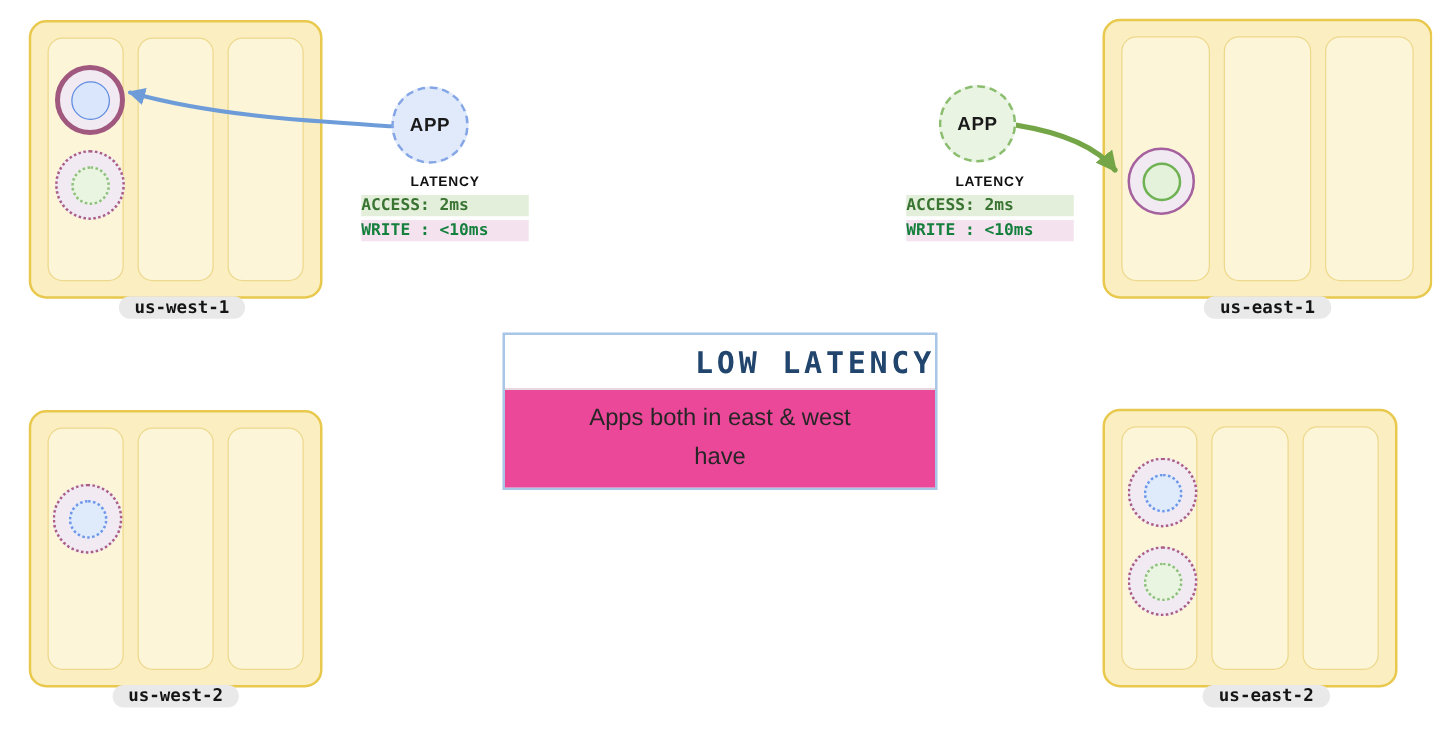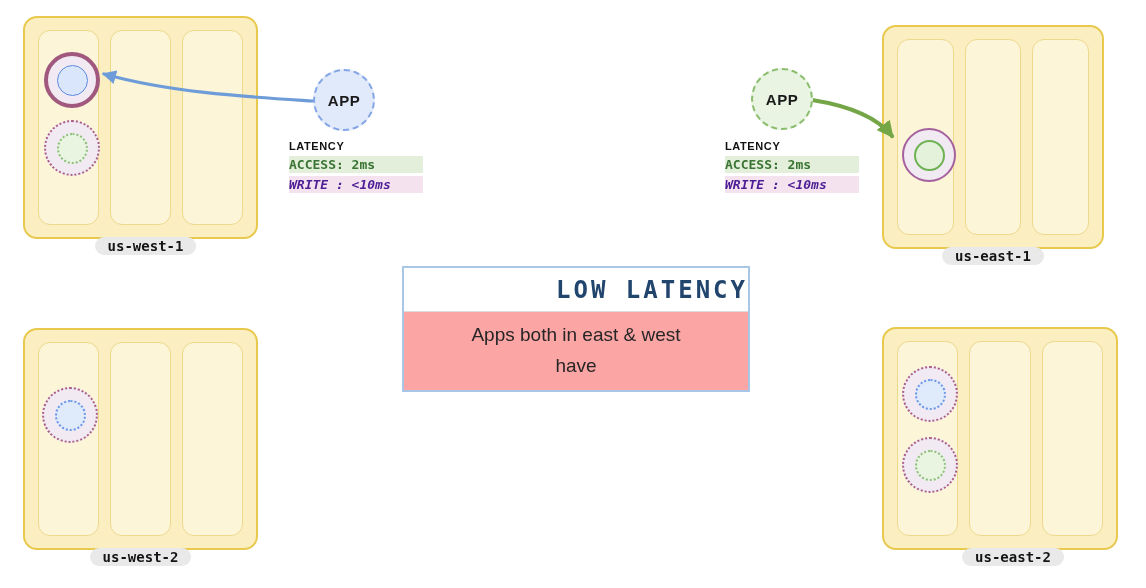--- a/index.html
+++ b/index.html
@@ -15,21 +15,21 @@
   .region-label {
     position:absolute; left:50%; bottom:-18px; transform:translateX(-50%);
     background:#E9E9E9; border-radius:10px; padding:1px 13px;
     font-family:"DejaVu Sans Mono", monospace; font-weight:bold; font-size:14px;
     color:#141414; white-space:nowrap; z-index:3;
   }
   .shift5  { margin-left:5px; }
   .shift13 { margin-left:13px; }
 
   #region-us-west-1 { left:23px;  top:16px;  width:235px; height:223px; }
-  #region-us-east-1 { left:882px; top:25px;  width:222px; height:224px; }
+  #region-us-east-1 { left:882px; top:15px;  width:264px; height:224px; }
   #region-us-west-2 { left:23px;  top:328px; width:235px; height:222px; }
   #region-us-east-2 { left:882px; top:327px; width:236px; height:223px;text-align:center; }
 
   
   .node {
     position:absolute; border-radius:50%;
     display:flex; align-items:center; justify-content:center; z-index:2;
   }
   .outer-solid-maroon { width:56px; height:56px; background:#F1EAF3; border:4px solid #A0587E; }
   .outer-solid-purple { width:54px; height:54px; background:#F1EAF3; border:2px solid #A4619D; }
@@ -47,42 +47,42 @@
     font-size:15px; font-weight:700; color:#1a1a1a; letter-spacing:.5px; z-index:2;
   }
   .app-blue  { left:313px; top:69px; background:#E1EAFB; border:2px dashed #85A6E6; }
   .app-green { left:751px; top:68px; background:#E9F4E3; border:2px dashed #8ABD6D; }
 
   
   .latency { position:absolute; width:134px; z-index:2; }
   .latency-west { left:289px; top:140px; }
   .latency-east { left:725px; top:140px; }
   .latency-title {
-    font-size:11px; font-weight:bold; color:#111;
+    text-align:center; font-size:11px; font-weight:bold; color:#111;
     letter-spacing:.6px; margin-bottom:4px;
   }
   .lat-row {
     font-family:"DejaVu Sans Mono", monospace; font-weight:bold; font-size:13px;
     padding:1px 0; margin-bottom:3px; white-space:nowrap;
   }
   .lat-access { background:#E3EFDA; color:#3A7433; }
-  .lat-write  { background:#F4E3EE; color:#4c1d95;font-style:italic; }
+  .lat-write  { background:#F4E3EE; color:#15803d; }
 
   
   .info-box {
     position:absolute; left:402px; top:266px; width:348px;
     border:2px solid #A8C6E6; z-index:2; background:#fff;
   }
   .info-header {
     background:#ffffff; text-align:right; padding:8px 0 7px;
     font-family:"DejaVu Sans Mono", monospace; font-weight:bold;
     font-size:24px; letter-spacing:3px; color:#21456D;
   }
   .info-body {
-    background:#fca5a5; border-top:1px solid #DCDCDC;
+    background:#ec4899; border-top:1px solid #DCDCDC;
     text-align:center; padding:7px 0 9px;
     font-size:19px; line-height:31px; color:#262626;
   }
 
   
   .arrows { position:absolute; left:0; top:0; width:1146px; height:588px; z-index:1; }
 </style>
 </head>
 <body>
 

